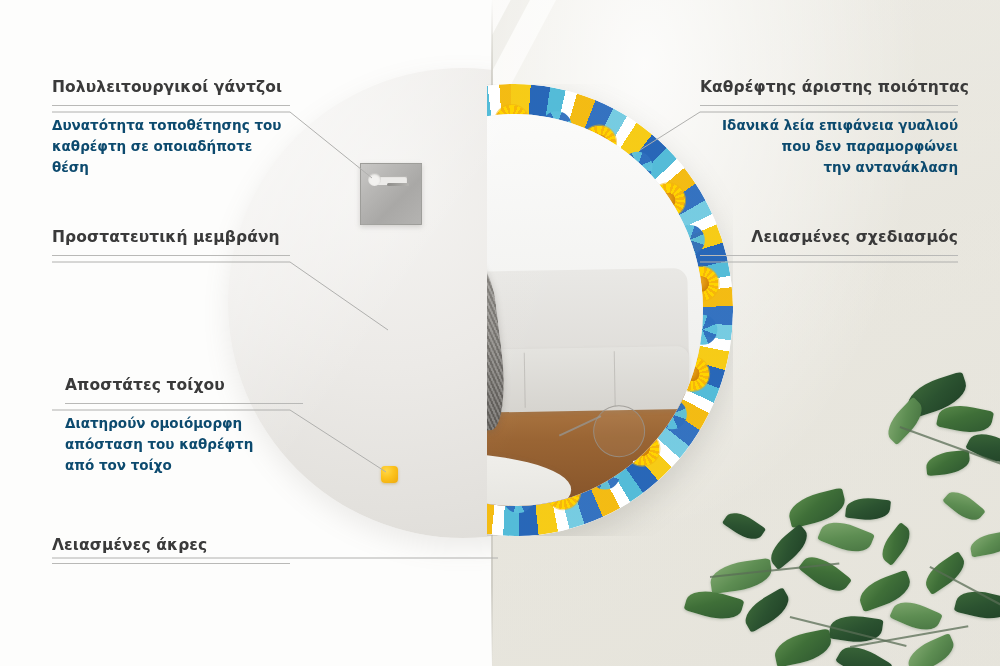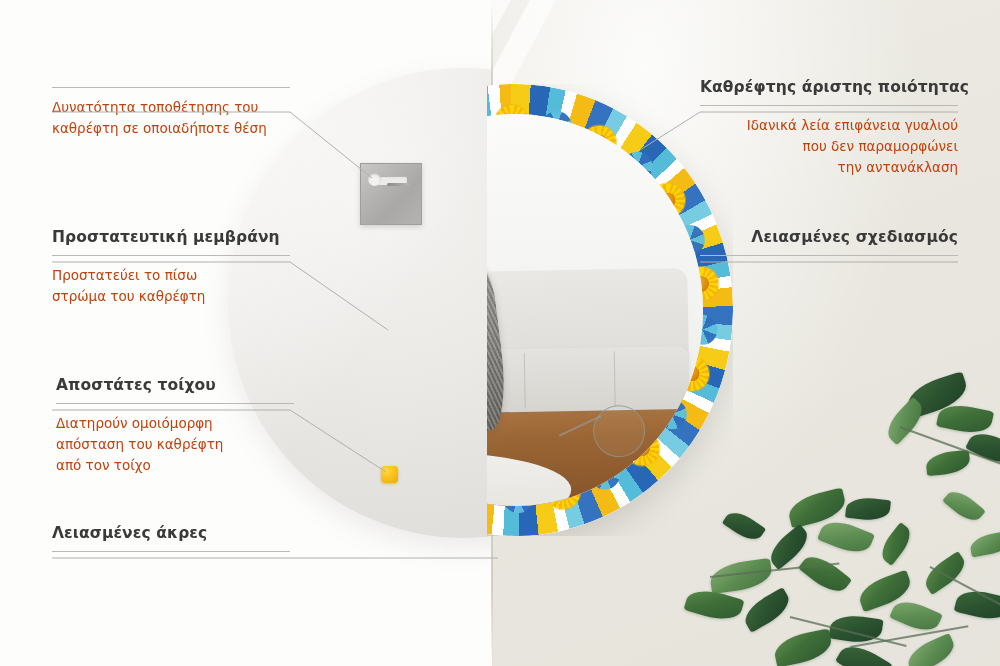--- a/index.html
+++ b/index.html
@@ -218,22 +218,22 @@
   .stem { position:absolute; background:rgba(90,110,85,0.75); height:1.5px; transform-origin:left center; }
 
   
   .callout { position:absolute; }
   .callout h3 {
     font-size:15.5px; font-weight:700; color:#3a3a3a; letter-spacing:0.1px;
     white-space:nowrap;
   }
   .callout .rule { height:1px; background:#b9b9b7; margin-top:9px; }
   .callout p {
-    font-size:13.5px; line-height:1.55; color:#c2410c; margin-top:9px;
-    white-space:pre-line; font-weight:400;
+    font-size:13.5px; line-height:1.55; color:#0c4a6e; margin-top:9px;
+    white-space:pre-line; font-weight:700;
   }
   .callout.right h3, .callout.right p { text-align:right; }
 
   .leader { position:absolute; overflow:visible; pointer-events:none; }
   .leader path { fill:none; stroke:#b0b0ae; stroke-width:1; }
 </style>
 </head>
 <body>
 
 <div id="stage">
@@ -328,41 +328,40 @@
       <div class="leaf" style="left: 206px; top: 168px; width: 40px; height: 20px; transform: rotate(-52deg);"></div>
       <div class="leaf light" style="left: 274px; top: 130px; width: 40px; height: 20px; transform: rotate(40deg);"></div>
       <div class="stem" style="left: 40px; top: 210px; width: 130px; transform: rotate(-6deg);"></div>
       <div class="stem" style="left: 120px; top: 250px; width: 120px; transform: rotate(14deg);"></div>
       <div class="stem" style="left: 230px; top: 60px; width: 110px; transform: rotate(20deg);"></div>
       <div class="stem" style="left: 180px; top: 280px; width: 120px; transform: rotate(-10deg);"></div>
       <div class="stem" style="left: 260px; top: 200px; width: 90px; transform: rotate(28deg);"></div>
     </div>
 
   <div class="callout" style="left:52px; top:78px; width:238px;">
+    <h3>Πολυλειτουργικοί γάντζοι</h3>
     <div class="rule"></div>
     <p>Δυνατότητα τοποθέτησης του
 καθρέφτη σε οποιαδήποτε θέση</p>
   </div>
 
   <div class="callout" style="left:52px; top:228px; width:238px;">
     <h3>Προστατευτική μεμβράνη</h3>
     <div class="rule"></div>
-    <p>Προστατεύει το πίσω
-στρώμα του καθρέφτη</p>
-  </div>
-
-  <div class="callout" style="left:56px; top:376px; width:238px;">
+  </div>
+
+  <div class="callout" style="left:65px; top:376px; width:238px;">
     <h3>Αποστάτες τοίχου</h3>
     <div class="rule"></div>
     <p>Διατηρούν ομοιόμορφη
 απόσταση του καθρέφτη
 από τον τοίχο</p>
   </div>
 
-  <div class="callout" style="left:52px; top:524px; width:238px;">
+  <div class="callout" style="left:52px; top:536px; width:238px;">
     <h3>Λειασμένες άκρες</h3>
     <div class="rule"></div>
   </div>
 
   <div class="callout right" style="left:700px; top:78px; width:258px;">
     <h3>Καθρέφτης άριστης ποιότητας</h3>
     <div class="rule"></div>
     <p>Ιδανικά λεία επιφάνεια γυαλιού
 που δεν παραμορφώνει
 την αντανάκλαση</p>

